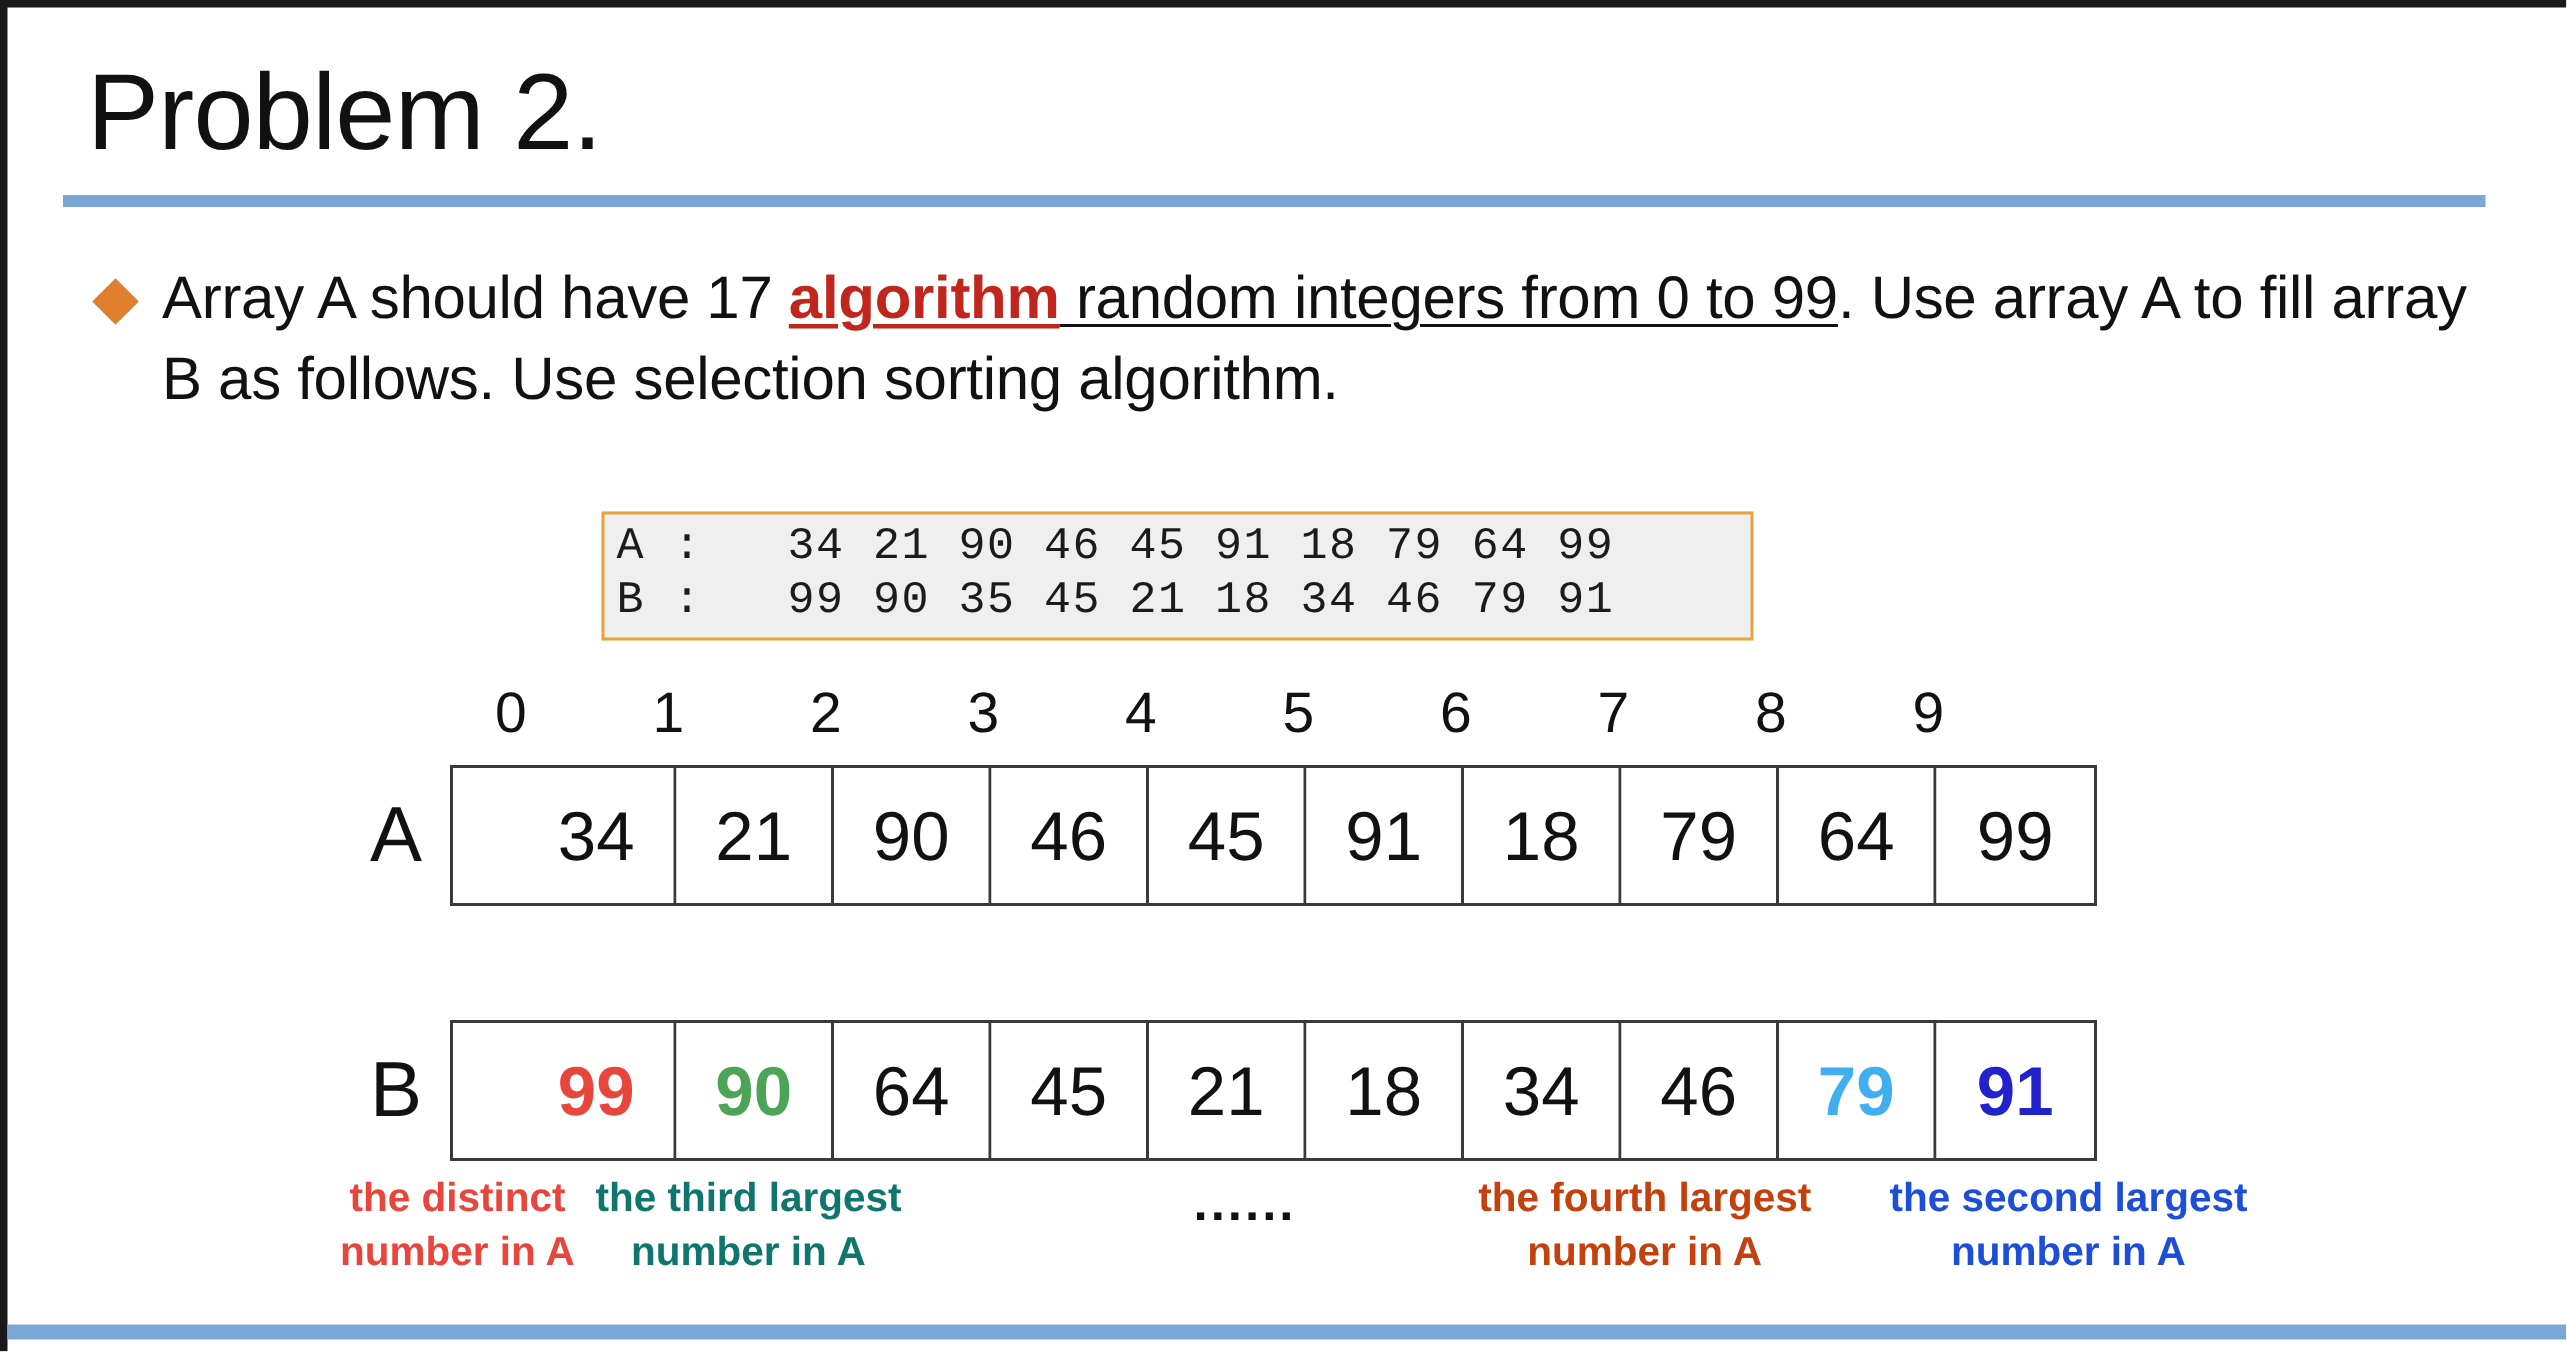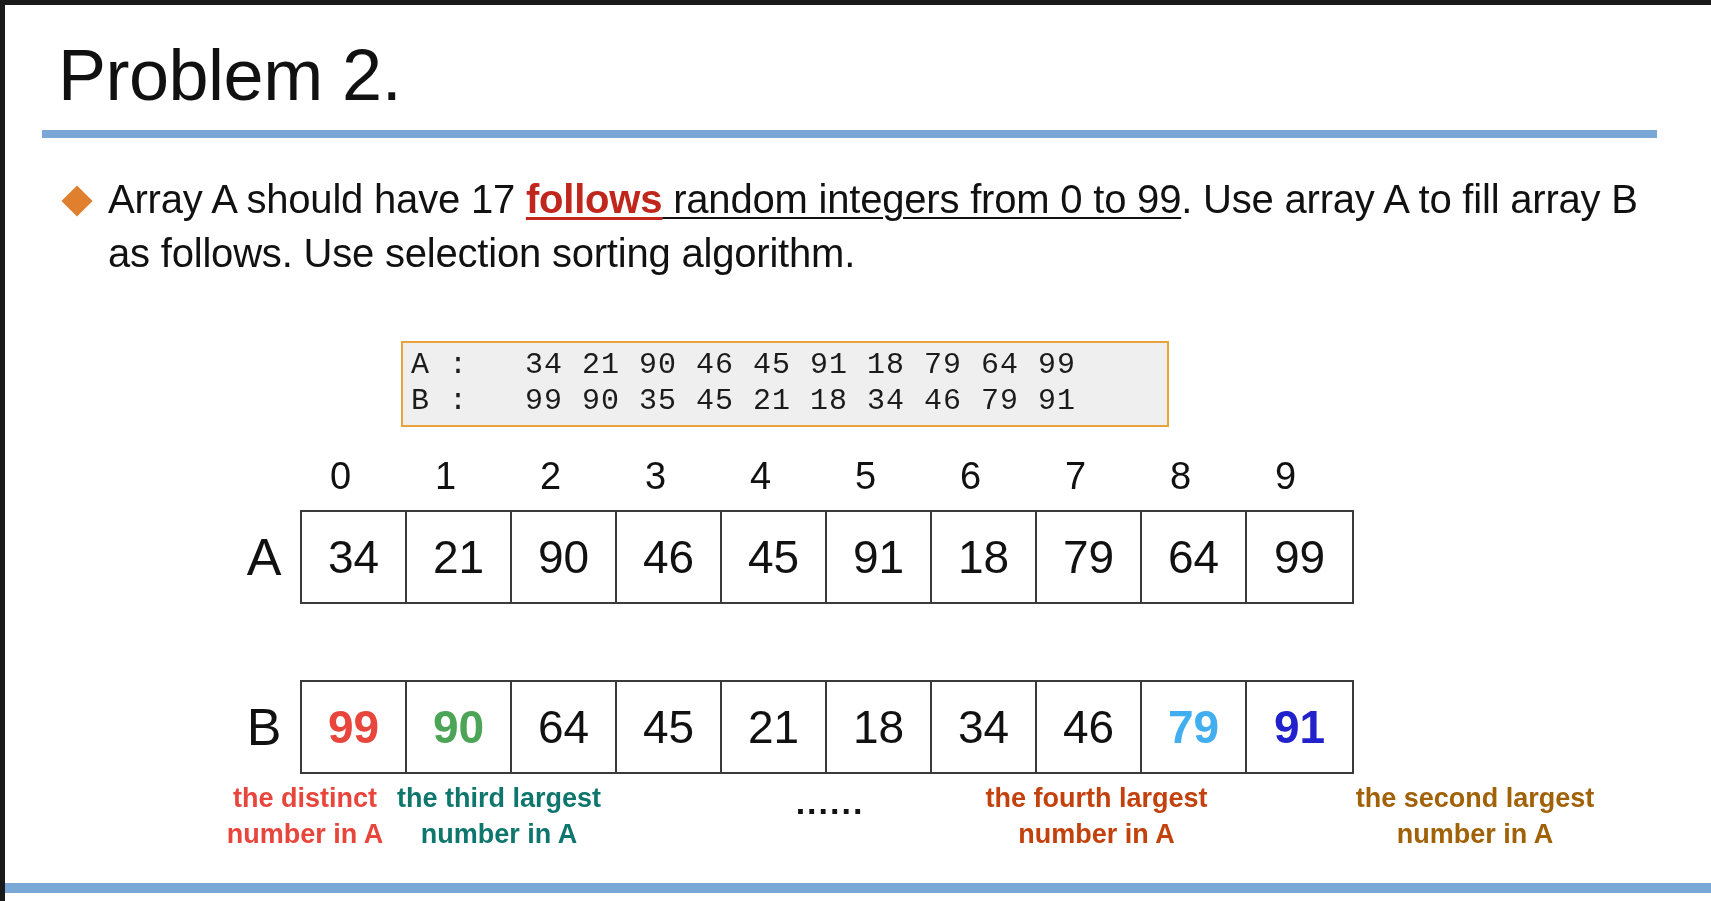--- a/index.html
+++ b/index.html
@@ -148,20 +148,21 @@
     align-items: center;
     justify-content: center;
     font-size: 52px;
     color: #111111;
     margin-right: 12px;
   }
   .cells {
     display: flex;
     border: 2px solid #3a3a3a;
     box-sizing: content-box;
+    padding-left: 44px;
   }
   .cell {
     width: 105px;
     height: 90px;
     display: flex;
     align-items: center;
     justify-content: center;
     font-size: 46px;
     color: #111111;
     border-right: 2px solid #3a3a3a;
@@ -183,37 +184,37 @@
     text-align: center;
     font-size: 27px;
     font-weight: bold;
     line-height: 1.35;
   }
   .caption span { display: block; }
   .cap-largest  { left: 0px;    width: 210px; color: #E8453C; }
   .cap-third    { left: 184px;  width: 230px; color: #0f766e; }
   .cap-dots     { left: 540px;  width: 180px; color: #111111; font-size: 34px; letter-spacing: 2px; }
   .cap-fourth   { left: 764px;  width: 265px; color: #c2410c; }
-  .cap-second   { left: 1130px; width: 290px; color: #a16207; }
+  .cap-second   { left: 1034px; width: 290px; color: #1d4ed8; }
 </style>
 </head>
 <body>
 
 <div class="slide">
 
   <div class="edge-top"></div>
   <div class="edge-left"></div>
 
   <div class="title">Problem 2.</div>
   <div class="title-rule"></div>
 
   <div class="bullet-block">
     <div class="bullet-row">
       <div class="diamond"></div>
-      <div class="bullet-text"><span>Array A should have 17 </span><span class="u-red">follows</span><span class="u-black"> random integers from 0 to 99</span><span>. Use array A to fill array B as follows. Use selection sorting algorithm.</span></div>
+      <div class="bullet-text"><span>Array A should have 17 </span><span class="u-red">algorithm</span><span class="u-black"> random integers from 0 to 99</span><span>. Use array A to fill array B as follows. Use selection sorting algorithm.</span></div>
     </div>
   </div>
 
   <div class="console">
     <div class="console-line">A :   34 21 90 46 45 91 18 79 64 99</div>
     <div class="console-line">B :   99 90 35 45 21 18 34 46 79 91</div>
   </div>
 
   <div class="index-row">
     <div class="index-cell">0</div>

